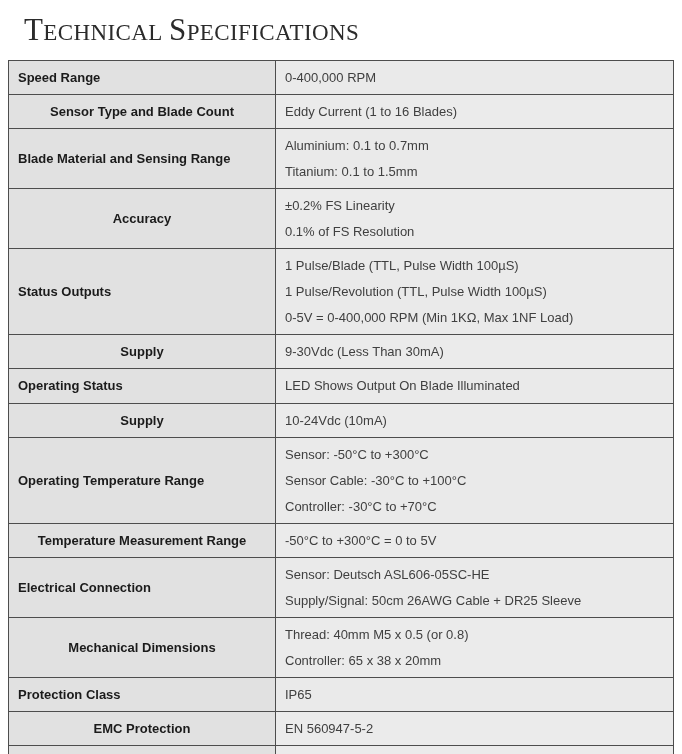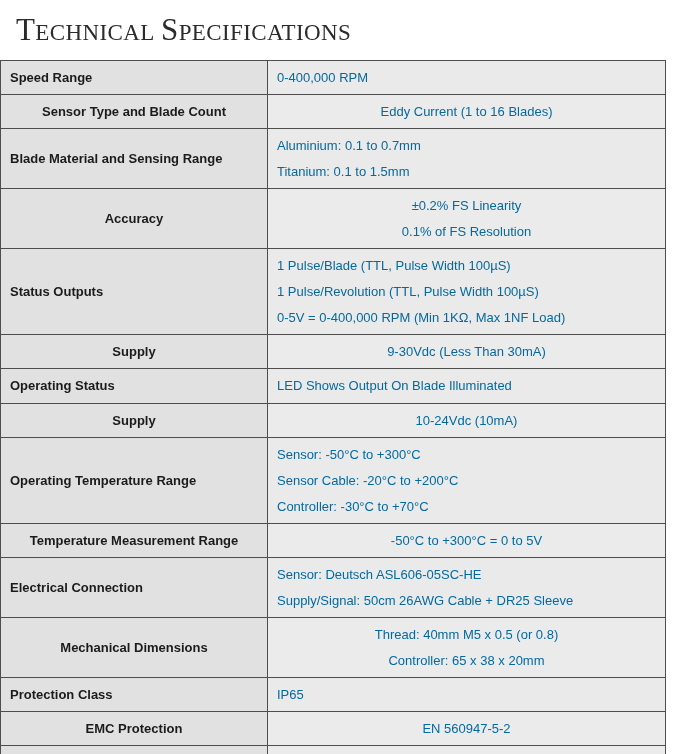--- a/index.html
+++ b/index.html
@@ -11,21 +11,21 @@
   body {
     width: 682px;
     height: 754px;
     font-family: "Liberation Sans", sans-serif;
     color: #1a1a1a;
     overflow: hidden;
   }
   .page {
     width: 682px;
     height: 754px;
-    padding: 0 0;
+    padding: 0 8px;
     position: relative;
   }
   .title-bar {
     height: 60px;
     display: flex;
     align-items: center;
     padding-left: 16px;
   }
   .title-bar .title {
     font-family: "Liberation Serif", serif;
@@ -54,28 +54,28 @@
     line-height: 1.62;
   }
   td.label {
     width: 267px;
     font-weight: bold;
     background: #e3e3e3;
     color: #1b1b1b;
   }
   td.value {
     background: #e9e9e9;
-    color: #0369a1;
+    color: #404040;
   }
   td.value .line { white-space: nowrap; }
   td.value .line + .line { margin-top: 5px; }
 
   
   tr.r-odd td.label { background: #e1e1e1; text-align: center; }
-  tr.r-odd td.value { background: #ebebeb; text-align: center; }
+  tr.r-odd td.value { background: #ebebeb; }
   tr.r-even td.label { background: #e1e1e1; }
   tr.r-even td.value { background: #eaeaea; }
 </style>
 </head>
 <body>
 
 <div class="page">
 
   <div class="title-bar">
     <h1 class="title">
@@ -134,21 +134,21 @@
         <tr class="r-odd">
           <td class="label">Supply</td>
           <td class="value">
             <div class="line">10-24Vdc (10mA)</div>
           </td>
         </tr>
         <tr class="r-even">
           <td class="label">Operating Temperature Range</td>
           <td class="value">
             <div class="line">Sensor: -50°C to +300°C</div>
-            <div class="line">Sensor Cable: -20°C to +200°C</div>
+            <div class="line">Sensor Cable: -30°C to +100°C</div>
             <div class="line">Controller: -30°C to +70°C</div>
           </td>
         </tr>
         <tr class="r-odd">
           <td class="label">Temperature Measurement Range</td>
           <td class="value">
             <div class="line">-50°C to +300°C = 0 to 5V</div>
           </td>
         </tr>
         <tr class="r-even">

